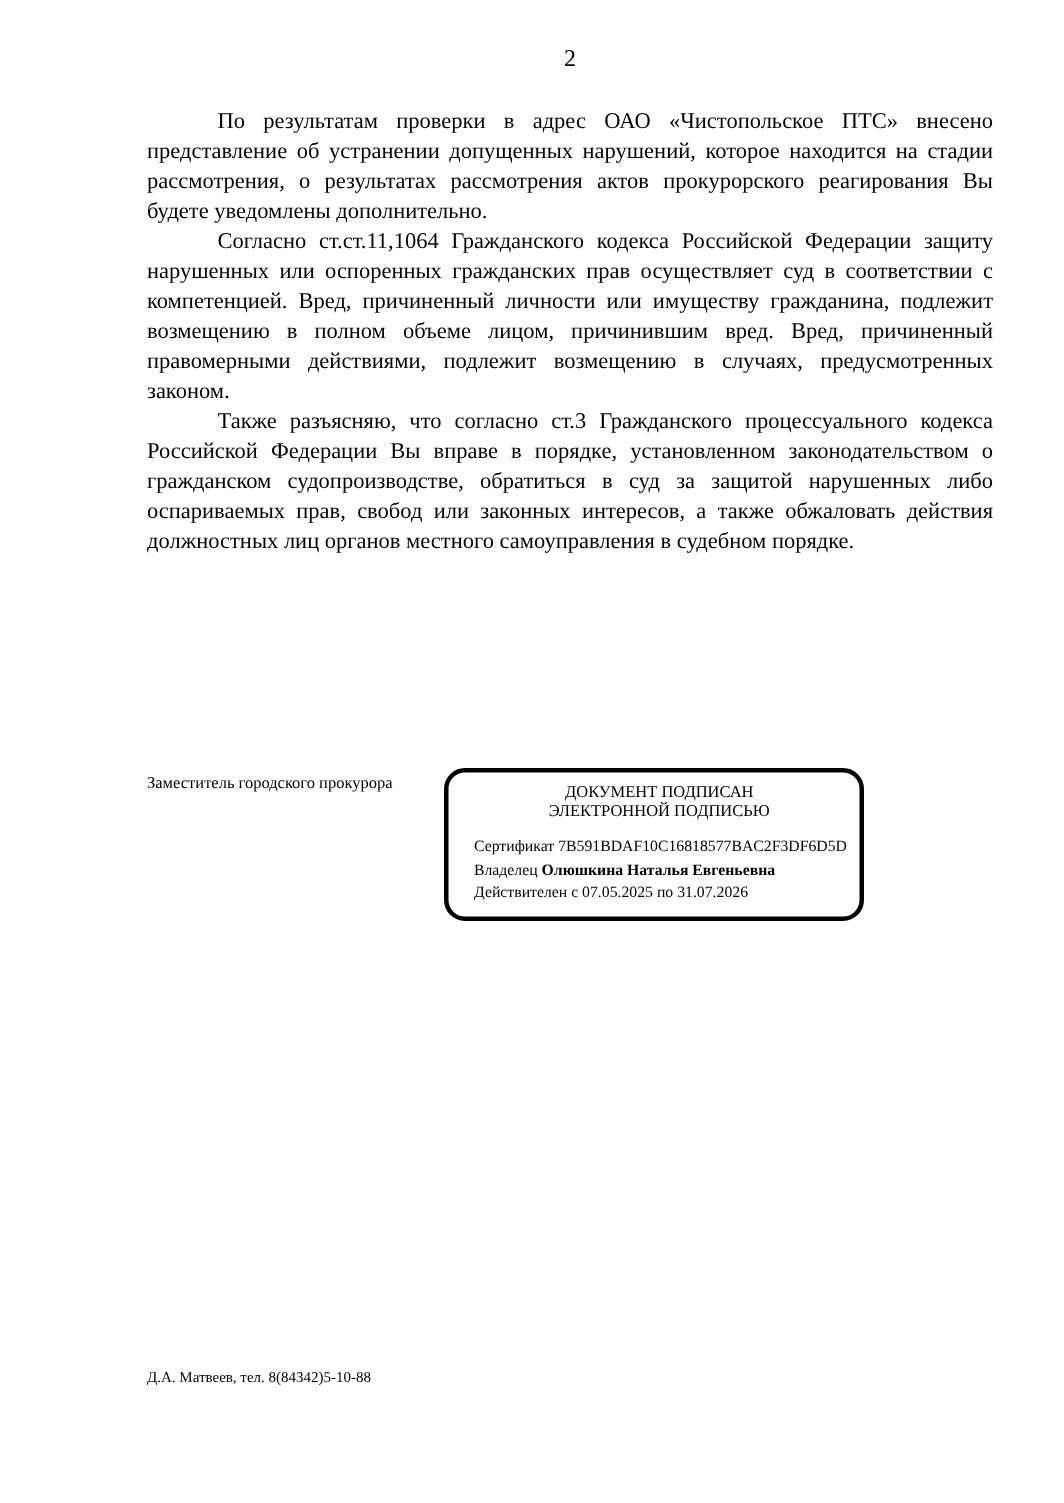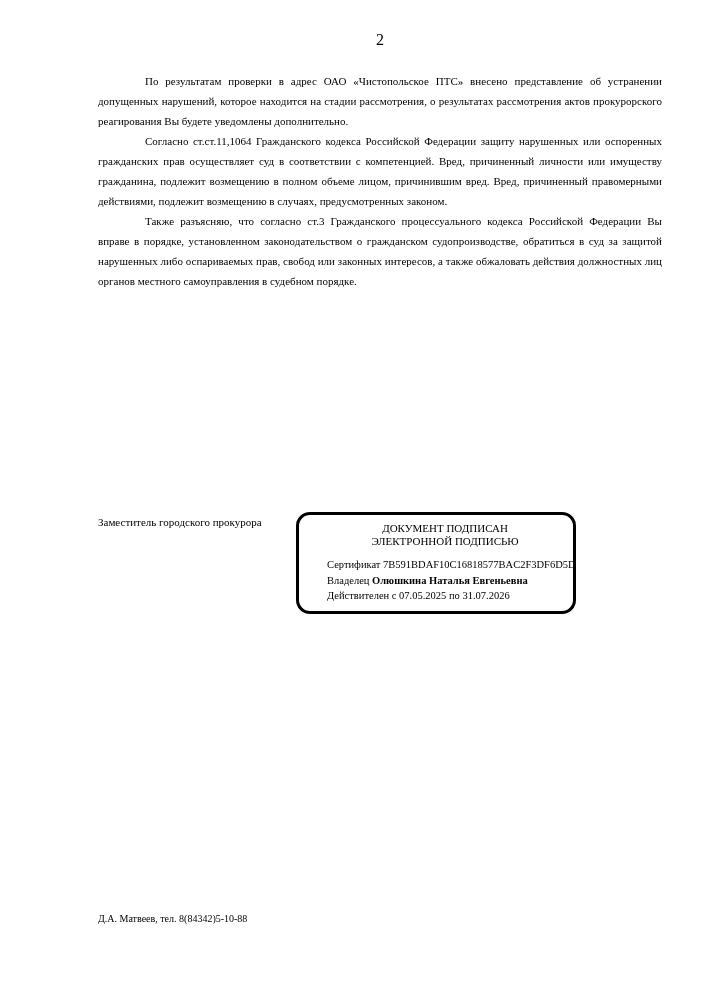--- a/index.html
+++ b/index.html
@@ -20,21 +20,21 @@
     width: 564px;
     text-align: center;
     font-size: 16px;
     line-height: 20px;
   }
   .content {
     position: absolute;
     top: 71px;
     left: 98px;
     width: 564px;
-    font-size: 11px;
+    font-size: 15px;
     line-height: 20px;
     text-align: justify;
   }
   .para { text-indent: 47px; margin: 0; }
   .signature {
     position: absolute;
     top: 464px;
     left: 98px;
     width: 564px;
     font-size: 11px;
@@ -46,21 +46,21 @@
     justify-content: center;
     margin-top: 12px;
   }
   .stamp {
     position: absolute;
     top: 512px;
     left: 296px;
     width: 280px;
     border: 3px solid #000000;
     border-radius: 14px;
-    padding: 7px 10px 7px 28px;
+    padding: 7px 10px 7px 17px;
     font-size: 10.5px;
     background: #ffffff;
   }
   .stamp-title {
     text-align: center;
     font-size: 11px;
     line-height: 13px;
     margin-bottom: 9px;
   }
   .stamp-line { line-height: 15.5px; white-space: nowrap; }

